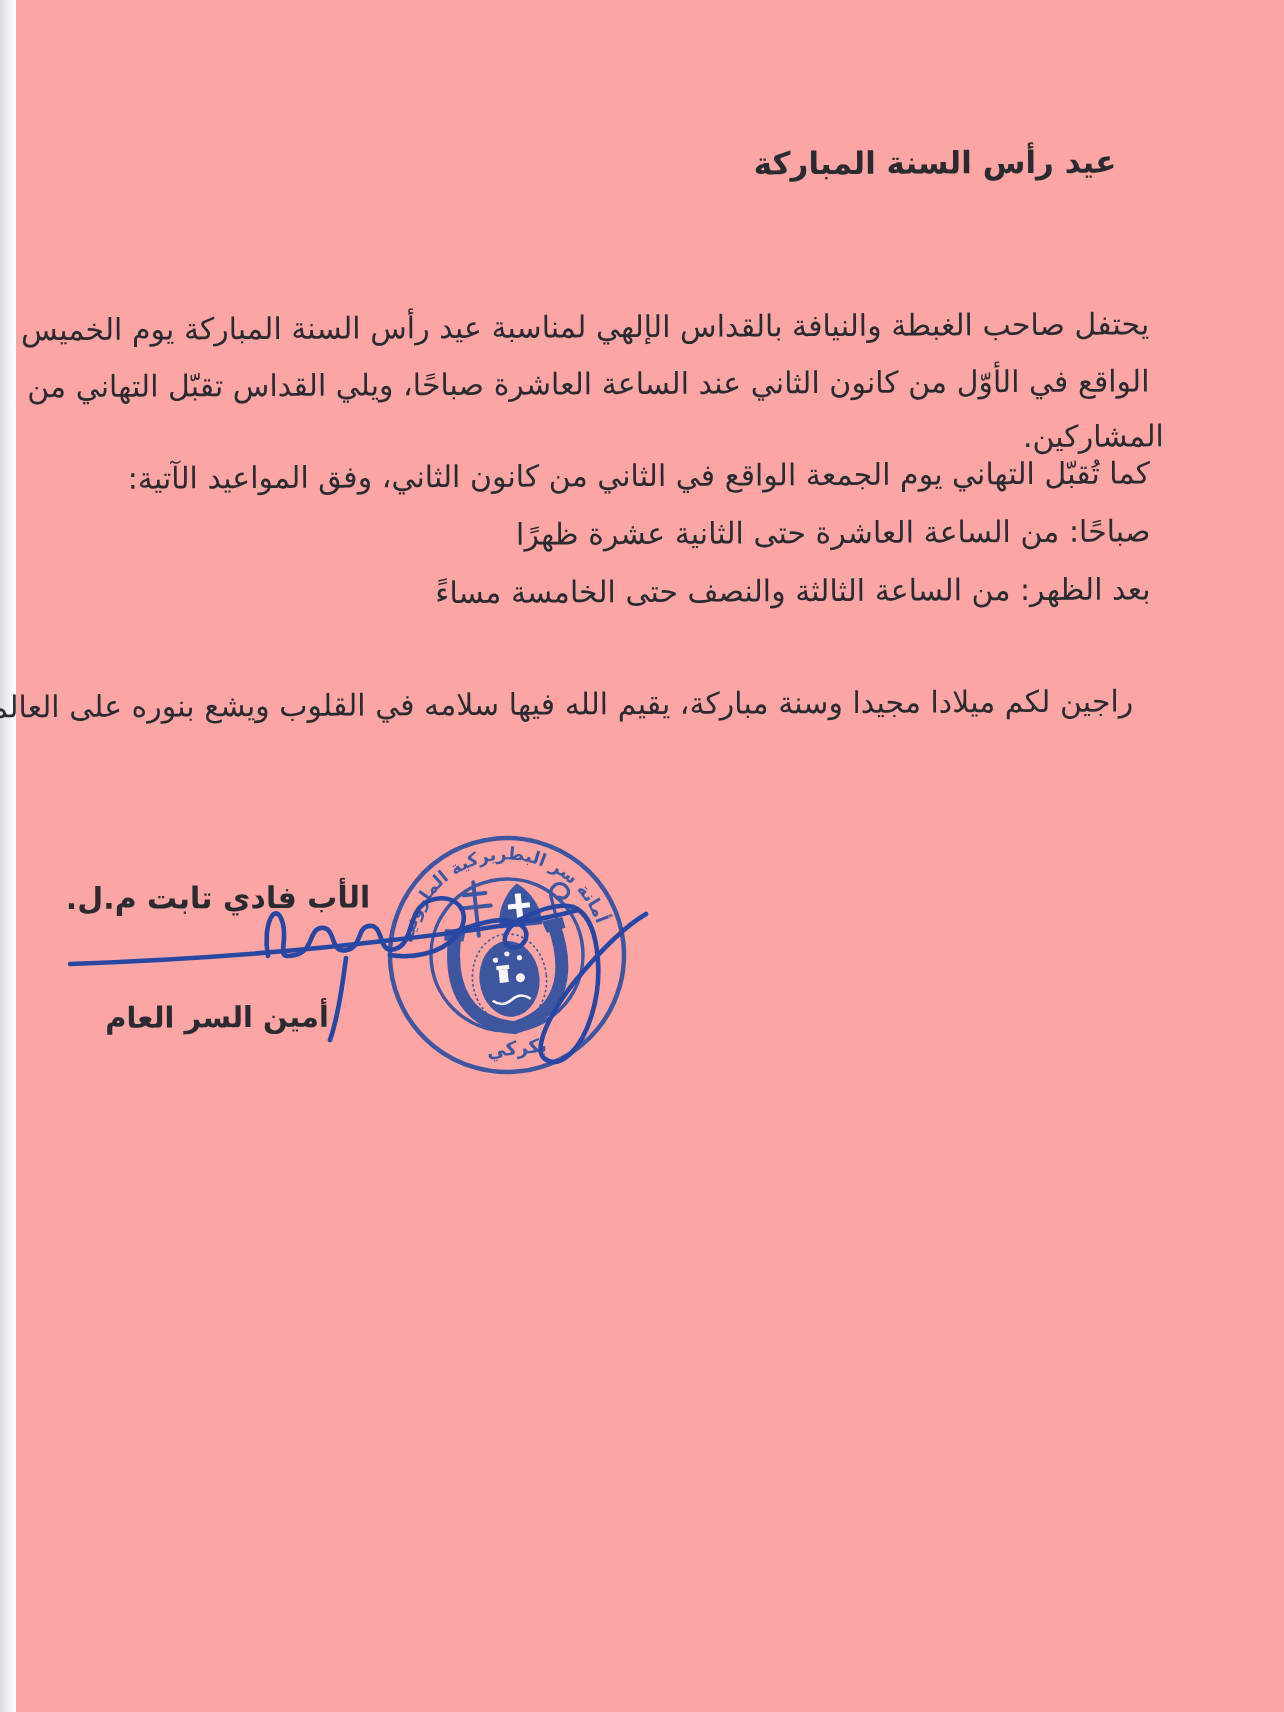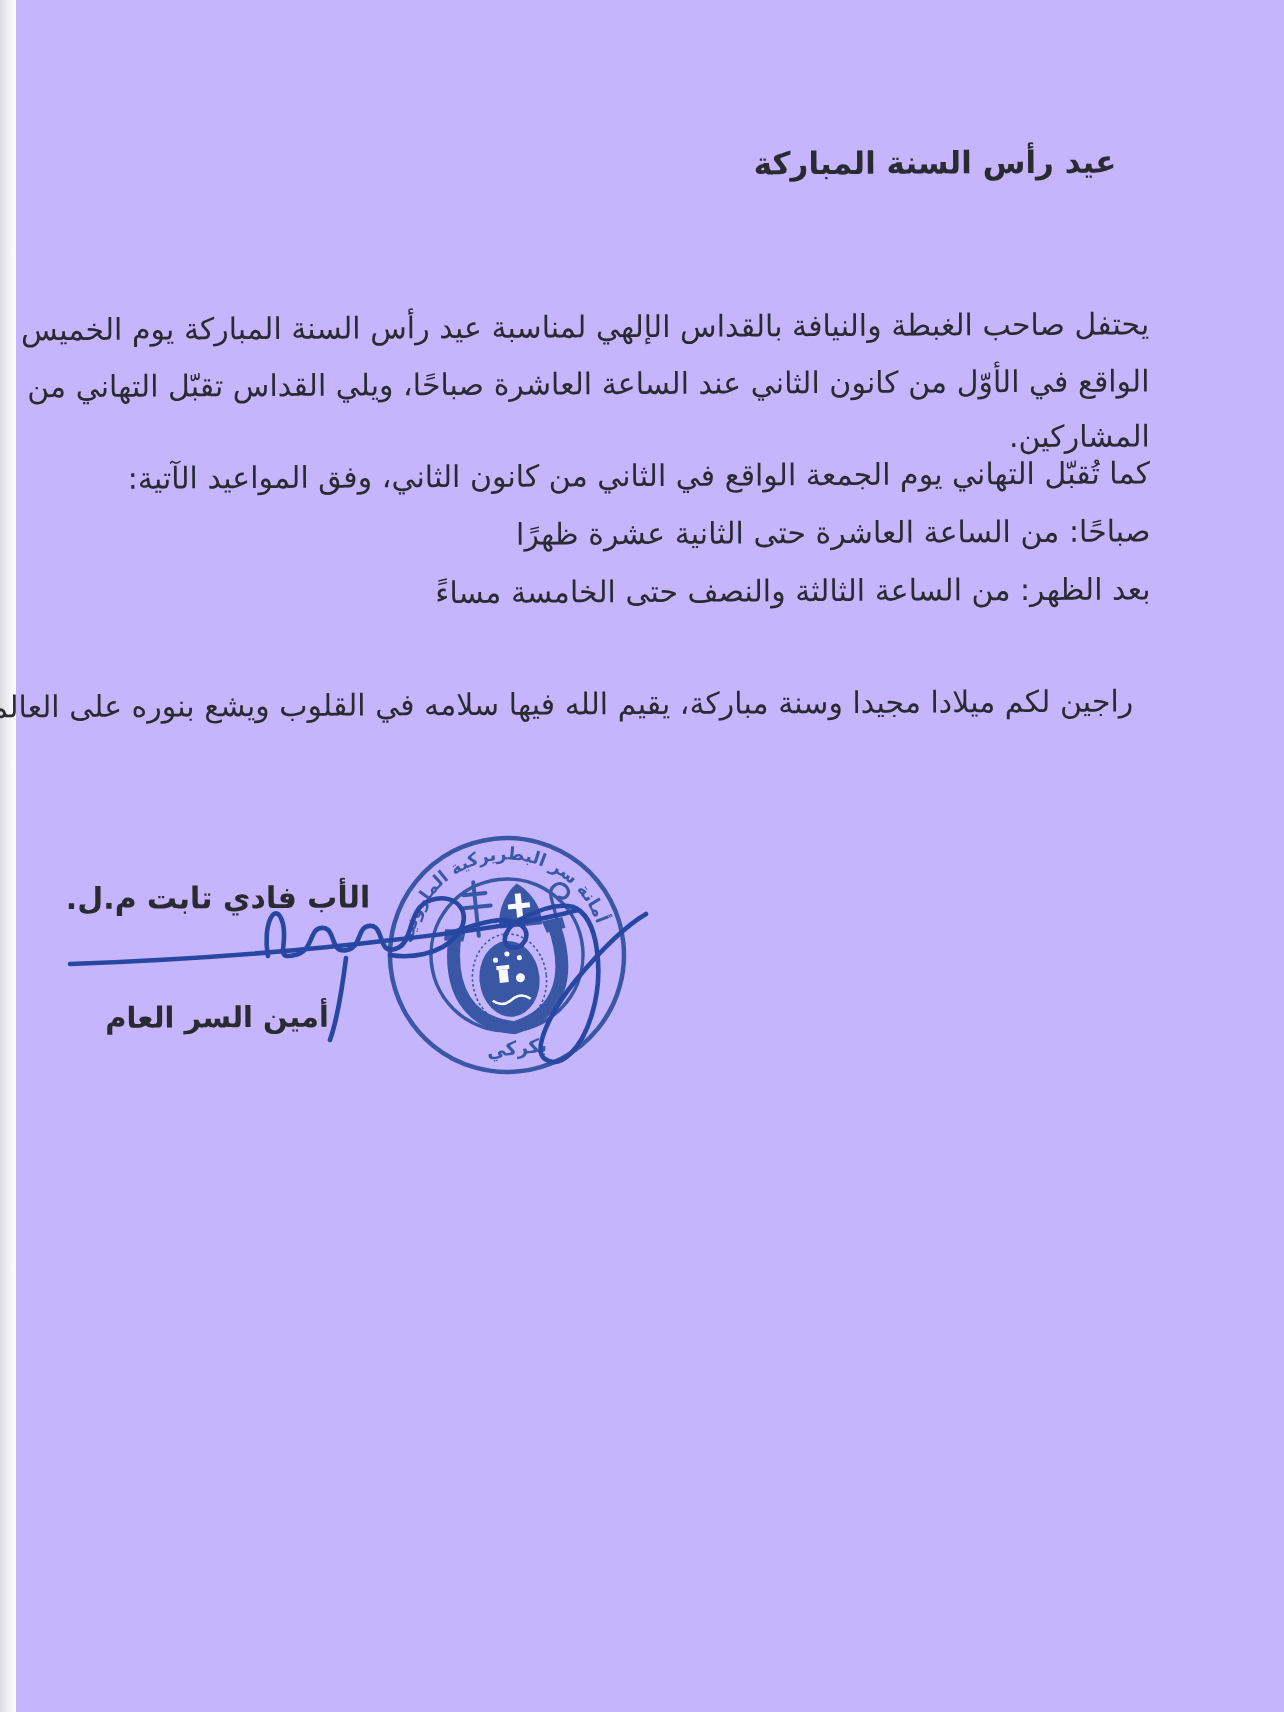--- a/index.html
+++ b/index.html
@@ -5,21 +5,21 @@
   * { margin: 0; padding: 0; box-sizing: border-box; }
   html, body { background: #ffffff; }
   body {
     width: 1284px; height: 1712px;
     position: relative;
     overflow: hidden;
     font-family: "DejaVu Sans", sans-serif;
   }
   .page {
     position: absolute; inset: 0;
-    background: #c4b5fd;
+    background: #fca5a5;
   }
   .scan-edge {
     position: absolute; left: 0; top: 0; bottom: 0; width: 16px;
     background: linear-gradient(to right, #dadae0 0%, #ececf1 40%, #f8f8fa 75%, #fefefe 100%);
   }
   .content {
     position: absolute; inset: 0;
     transform: rotate(-0.3deg);
     color: #2a2a31;
     direction: rtl;
@@ -44,21 +44,21 @@
 
 <div class="page">
   <div class="scan-edge"></div>
 
   <div class="content">
 
     <div class="t bold title" style="top:146px; right:164px;">عيد رأس السنة المباركة</div>
 
     <div class="t" style="top:309px; right:132px;">يحتفل صاحب الغبطة والنيافة بالقداس الإلهي لمناسبة عيد رأس السنة المباركة يوم الخميس</div>
     <div class="t" style="top:366px; right:132px;">الواقع في الأوّل من كانون الثاني عند الساعة العاشرة صباحًا، ويلي القداس تقبّل التهاني من</div>
-    <div class="t" style="top:421px; right:132px;">المشاركين.</div>
+    <div class="t" style="top:421px; right:118px;">المشاركين.</div>
 
     <div class="t" style="top:458px; right:132px;">كما تُقبّل التهاني يوم الجمعة الواقع في الثاني من كانون الثاني، وفق المواعيد الآتية:</div>
 
     <div class="t" style="top:516px; right:132px;">صباحًا: من الساعة العاشرة حتى الثانية عشرة ظهرًا</div>
     <div class="t" style="top:574px; right:132px;">بعد الظهر: من الساعة الثالثة والنصف حتى الخامسة مساءً</div>
 
     <div class="t" style="top:686px; right:150px;">راجين لكم ميلادا مجيدا وسنة مباركة، يقيم الله فيها سلامه في القلوب ويشع بنوره على العالم</div>
 
     <div class="t bold sig-name" style="top:878px; right:914px;">الأب فادي تابت م.ل.</div>
     <div class="t bold sig-role" style="top:998px; right:956px;">أمين السر العام</div>

